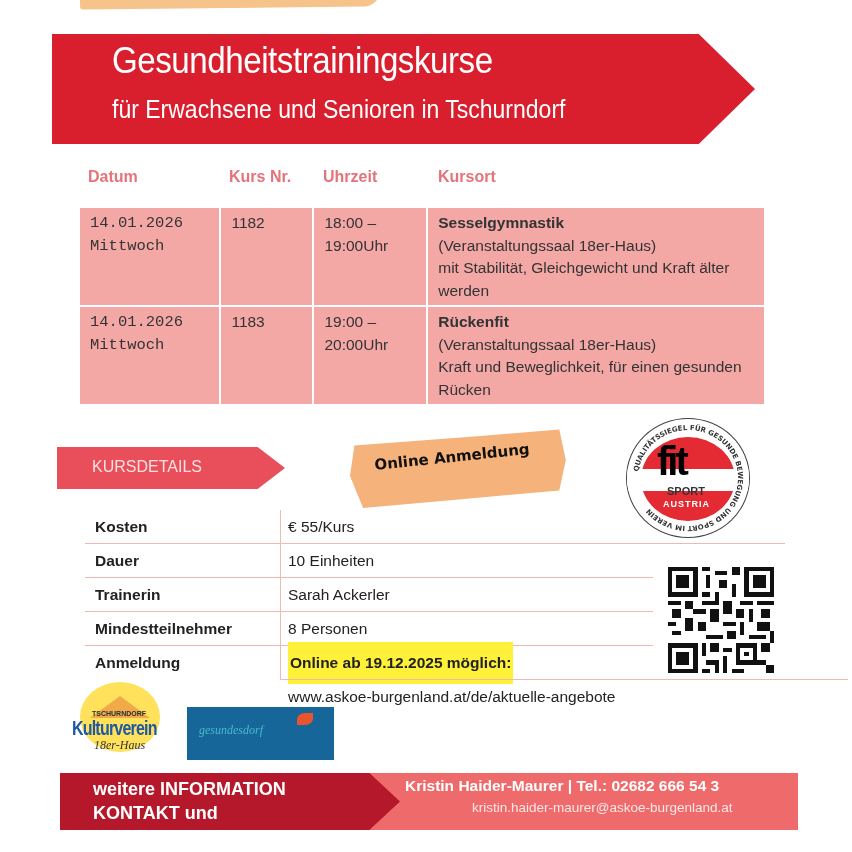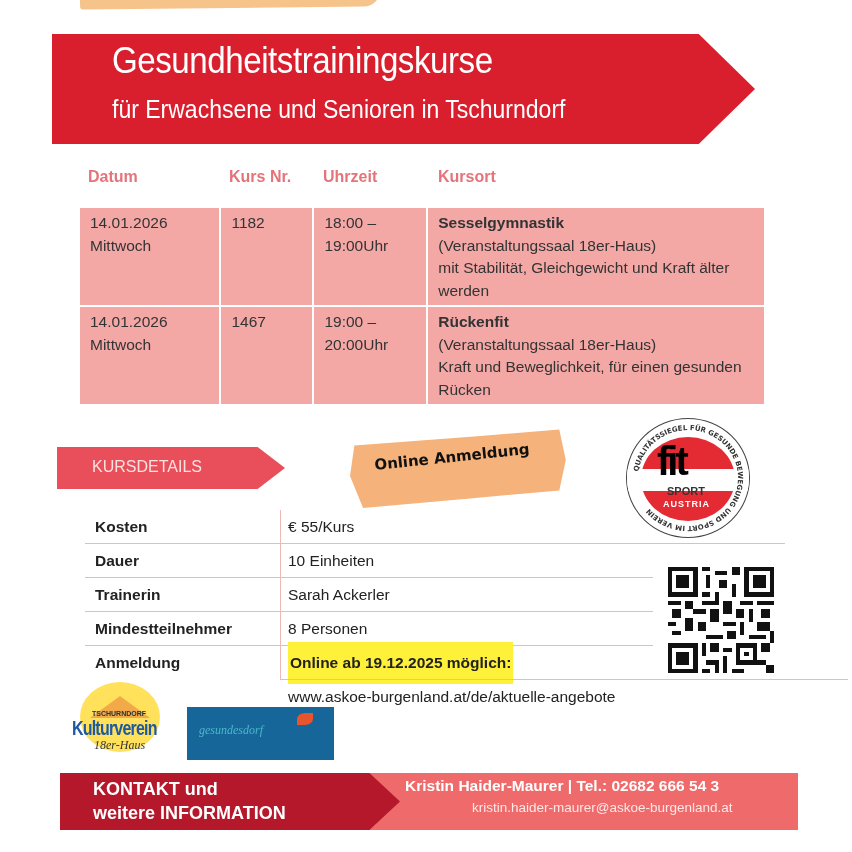--- a/index.html
+++ b/index.html
@@ -7,21 +7,21 @@
   .abs{position:absolute;}
   .top-scrap{left:80px;top:-8px;width:300px;height:16px;background:#f6c38b;border-radius:0 0 40px 8px;transform:rotate(-0.6deg);}
   .banner{left:52px;top:34px;width:703px;height:110px;background:#d91f2d;clip-path:polygon(0 0,92% 0,100% 50%,92% 100%,0 100%);}
   .banner-title{left:112px;top:40px;font-size:36px;color:#fff;letter-spacing:-0.5px;transform:scaleX(0.92);transform-origin:left;}
   .banner-sub{left:112px;top:95px;font-size:25px;color:#fff;transform:scaleX(0.92);transform-origin:left;}
   .th{top:168px;font-size:16px;font-weight:bold;color:#e5737a;}
   .course-table{left:80px;top:208px;width:688px;}
   .crow{position:relative;display:flex;height:97px;margin-bottom:2px;}
   .cell{background:#f3a8a6;padding:4px 10px;box-sizing:border-box;font-size:15.5px;line-height:22.5px;color:#333;margin-right:2px;}
   .cell:last-child{margin-right:4px;}
-  .c1{width:141px;}.c2{width:92px;}.c3{width:113px;}.c4{width:340px;}
+  .c1{width:141px;font-family:Liberation Mono, monospace;}.c2{width:92px;}.c3{width:113px;}.c4{width:340px;}
   .cell b{display:block;}
   .kd{left:57px;top:447px;width:228px;height:42px;background:#e84f5a;clip-path:polygon(0 0,88% 0,100% 50%,88% 100%,0 100%);}
   .kd-label{left:92px;top:458px;font-size:16px;color:#fde0e0;}
   .online{left:350px;top:428px;width:218px;height:80px;background:#f5b27a;clip-path:polygon(2% 22%,60% 10%,96% 2%,99% 40%,96% 78%,55% 88%,6% 100%,0 60%);}
   .online-label{left:374px;top:448px;font-size:15px;font-weight:bold;color:#111;transform:rotate(-6deg);font-family:"DejaVu Sans",sans-serif;}
   .seal{left:626px;top:418px;width:122px;height:118px;border-radius:50%;border:1.5px solid #444;background:#fff;overflow:hidden;}
   .seal-red{position:absolute;left:14px;top:18px;width:94px;height:84px;border-radius:50%;background:#e42b34;}
   .seal-band{position:absolute;left:0;top:50px;width:122px;height:22px;background:#fff;}
   .seal-fit{position:absolute;left:30px;top:20px;font-size:40px;font-weight:bold;color:#000000;letter-spacing:-3px;font-family:Liberation Sans, sans-serif;}
   .seal-sport{position:absolute;left:40px;top:66px;font-size:11px;font-weight:bold;color:#333;}
@@ -78,21 +78,21 @@
       <b>Sesselgymnastik</b>
       <div>(Veranstaltungssaal 18er-Haus)</div>
       <div>mit Stabilität, Gleichgewicht und Kraft älter werden</div>
     </div>
   </div>
   <div class="crow">
     <div class="cell c1">
       <div>14.01.2026</div>
       <div>Mittwoch</div>
     </div>
-    <div class="cell c2">1467</div>
+    <div class="cell c2">1183</div>
     <div class="cell c3">
       <div>19:00 –</div>
       <div>20:00Uhr</div>
     </div>
     <div class="cell c4">
       <b>Rückenfit</b>
       <div>(Veranstaltungssaal 18er-Haus)</div>
       <div>Kraft und Beweglichkeit,  für einen gesunden Rücken</div>
     </div>
   </div>
@@ -216,17 +216,17 @@
 
 <div class="abs logo2">
   <div class="logo2-leaf"></div>
   <div class="logo2-t">gesundesdorf</div>
 </div>
 
 <div class="abs contact">
   <div class="contact-dark"></div>
 </div>
 <div class="abs ct1">
+  <div>weitere INFORMATION</div>
   <div>KONTAKT und</div>
-  <div>weitere INFORMATION</div>
 </div>
 <div class="abs ct-name">Kristin Haider-Maurer  |  Tel.: 02682 666 54 3</div>
 <div class="abs ct-mail">kristin.haider-maurer@askoe-burgenland.at</div>
 
 </body></html>

